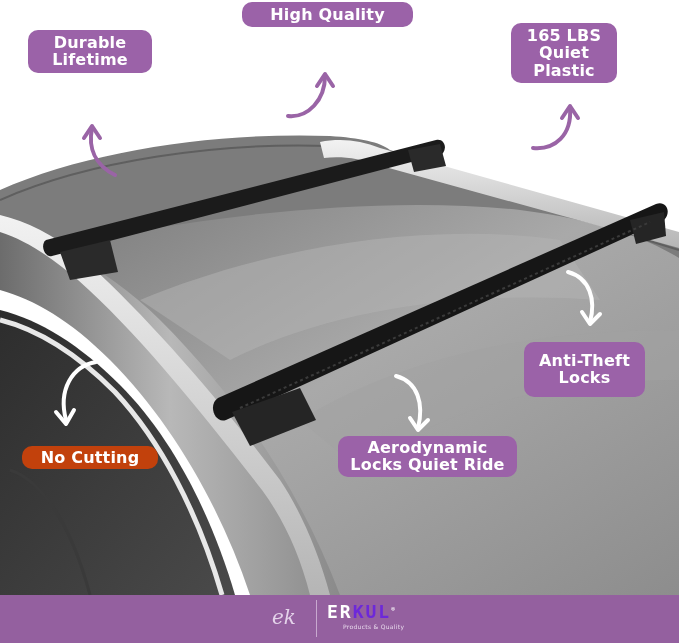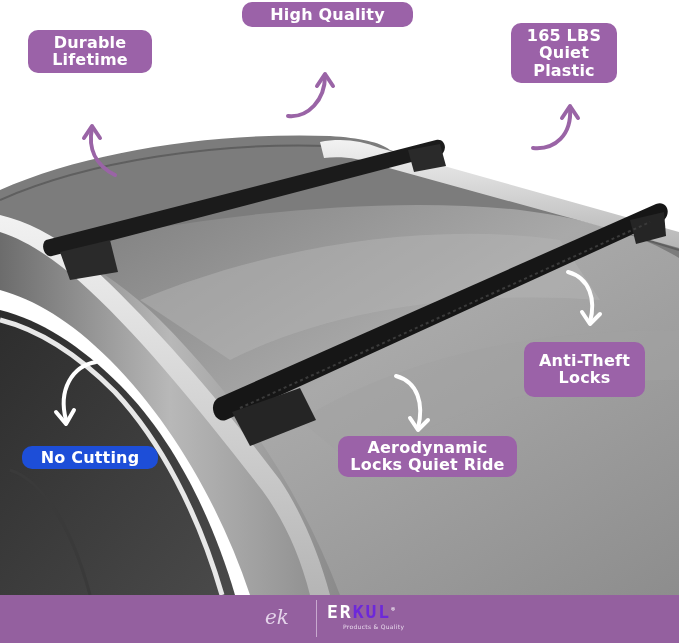--- a/index.html
+++ b/index.html
@@ -19,21 +19,21 @@
       white-space: nowrap;
     }
     .label span { display: block; }
     .footer {
       position: absolute; left: 0; top: 595px; width: 679px; height: 48px;
       background: #94609f;
     }
     .logo-script {
       position: absolute; left: 265px; top: 601px; width: 38px; height: 32px;
       font-family: "DejaVu Serif", serif; font-style: italic;
-      color: #e4d3ea; font-size: 20px; line-height: 32px; 
+      color: #e4d3ea; font-size: 20px; line-height: 32px; text-align: center;
     }
     .logo-divider {
       position: absolute; left: 316px; top: 600px; width: 1px; height: 37px;
       background: #c8a9cf;
     }
     .logo-brand {
       position: absolute; left: 327px; top: 601px; height: 22px;
       font-family: "DejaVu Sans Mono", monospace; font-weight: bold;
       font-size: 18px; letter-spacing: 2px; color: #ffffff;
     }
@@ -138,21 +138,21 @@
   <div class="label" style="left:524px; top:342px; width:121px; padding:10px 4px; font-size:16px;">
     <span>Anti-Theft</span>
     <span>Locks</span>
   </div>
 
   <div class="label" style="left:338px; top:436px; width:179px; padding:3px 4px; font-size:16px;">
     <span>Aerodynamic</span>
     <span>Locks Quiet Ride</span>
   </div>
 
-  <div class="label" style="left:22px; top:446px; width:136px; padding:3px 4px; font-size:16px; background:#1d4ed8;">
+  <div class="label" style="left:22px; top:446px; width:136px; padding:3px 4px; font-size:16px; background:#c2410c;">
     <span>No Cutting</span>
   </div>
 
   <div class="footer"></div>
   <div class="logo-script">ek</div>
   <div class="logo-divider"></div>
   <div class="logo-brand">
     <span>ER</span><span class="soft">KUL</span><sup style="font-size:6px;">®</sup>
   </div>
   <div class="logo-tagline">Products &amp; Quality</div>

